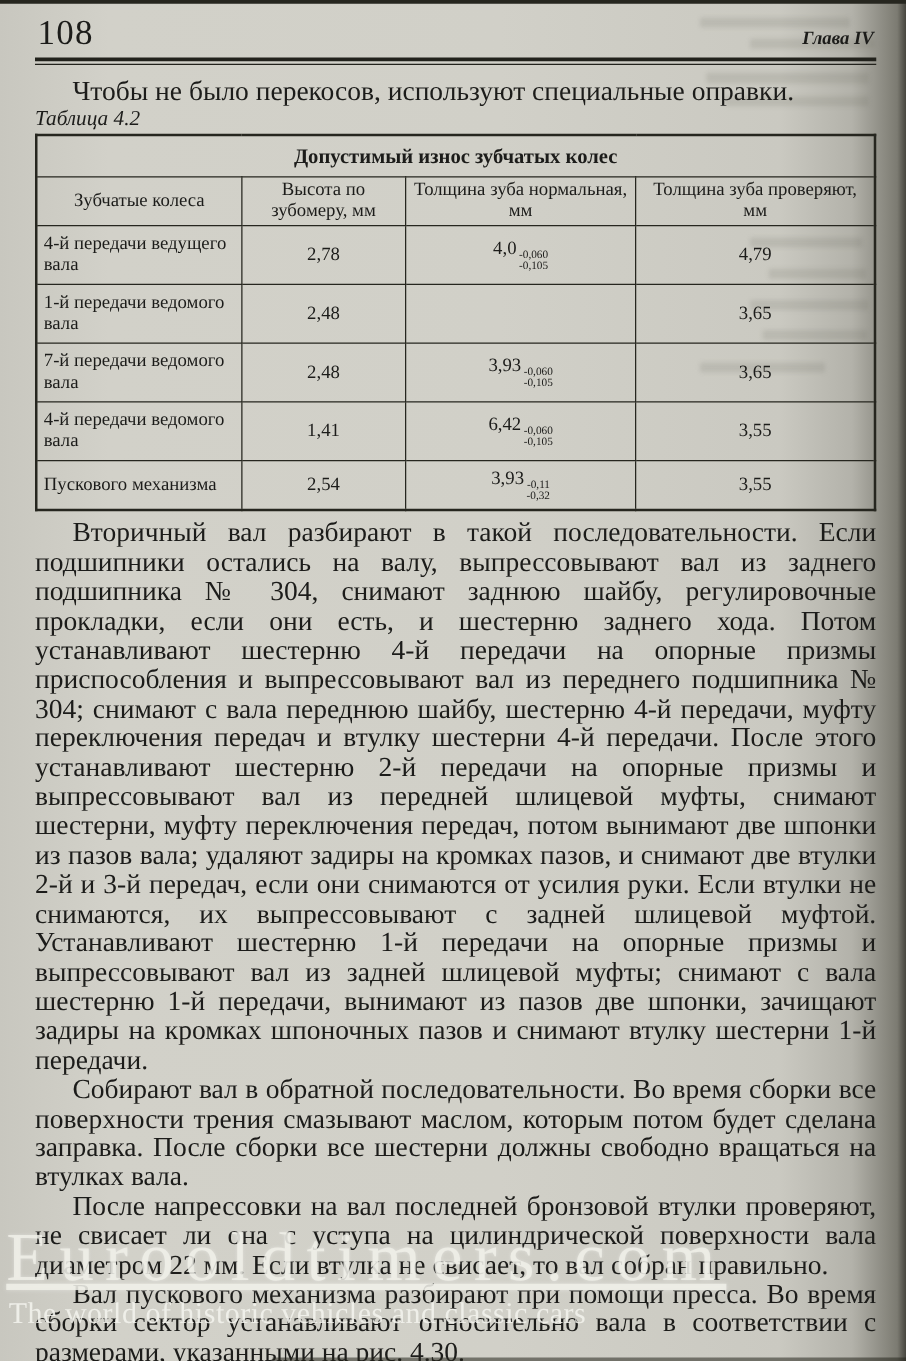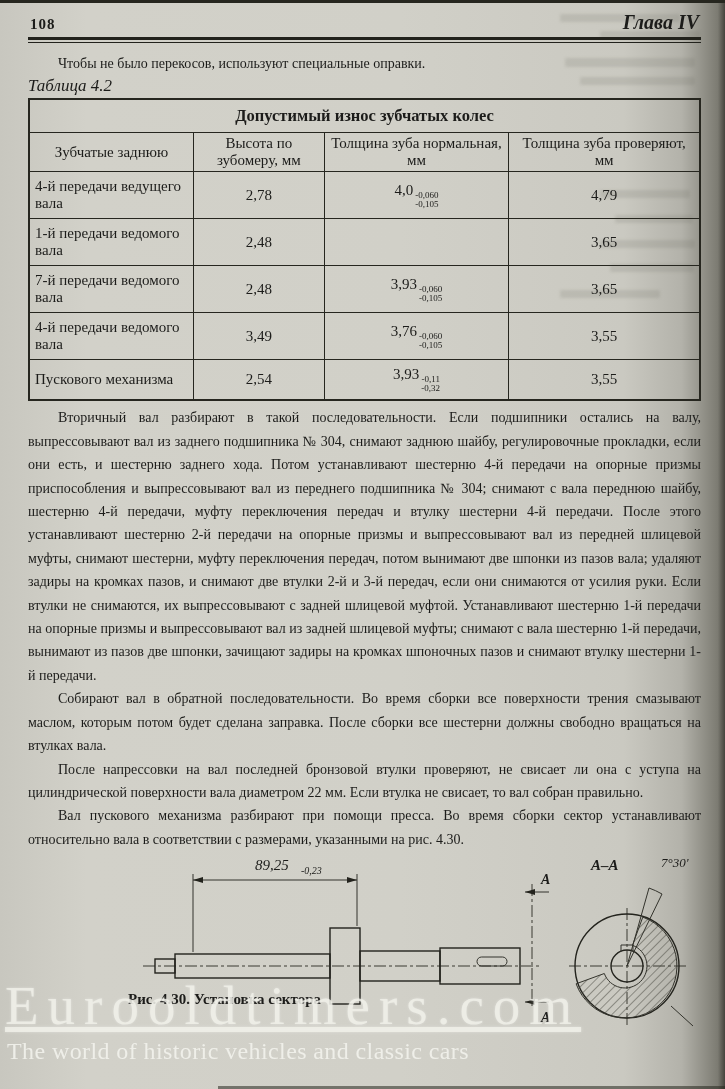--- a/index.html
+++ b/index.html
@@ -10,25 +10,25 @@
     font-family:"Liberation Serif","DejaVu Serif",serif; color:#1c1c1a;
   }
   .edge-top { position:absolute; top:0; left:0; right:0; height:3px; background:#26261f; z-index:4; }
   .edge-bottom { position:absolute; bottom:0; left:30%; right:0; height:3px; background:rgba(38,38,30,0.55); z-index:4; }
 
   .bleed { position:absolute; background:rgba(106,104,92,0.17); filter:blur(1.5px); border-radius:2px; z-index:0; }
 
   .inner { position:relative; z-index:1; padding:6px 24px 0 28px; }
 
   .pg-header { display:flex; justify-content:space-between; align-items:baseline; padding:5px 2px 3px 2px; }
-  .pg-num { font-size:15px; font-weight:bold; letter-spacing:1px; }
-  .chapter { font-size:20px; font-weight:bold; font-style:italic; }
+  .pg-num { font-size:28px; font-weight:normal; letter-spacing:1px; }
+  .chapter { font-size:15px; font-weight:bold; font-style:italic; }
   .rule { height:6px; border-top:3px solid #22221c; border-bottom:1px solid #22221c; margin-bottom:9px; }
 
-  p.body { font-size:14px; line-height:23.4px; text-align:justify; text-indent:30px; }
+  p.body { font-size:22px; line-height:23.4px; text-align:justify; text-indent:30px; }
   .table-ref { font-style:italic; font-size:17px; margin:1px 2px 1px 0; }
 
   table.wear { width:100%; border-collapse:collapse; border:2px solid #26261f; margin:2px 0 5px 0; }
   .wear td { border:1px solid #26261f; padding:6px 4px; text-align:center; vertical-align:middle; font-size:15px; height:22px; }
   .wear tr.cap td { font-weight:bold; font-size:16.5px; height:23px; }
   .wear tr.hdr td { font-size:15px; line-height:17px; padding:2px 5px; }
   .wear td.c1 { text-align:left; padding-left:5px; }
   .tol { display:inline-flex; flex-direction:column; font-size:9px; line-height:9px; text-align:right; vertical-align:-3px; margin-left:2px; }
 
   .figure { position:relative; height:196px; margin-top:3px; }
@@ -80,21 +80,21 @@
           <col style="width:24.5%">
           <col style="width:19.5%">
           <col style="width:27.5%">
           <col style="width:28.5%">
         </colgroup>
       <tbody>
           <tr class="cap">
         <td colspan="4">Допустимый износ зубчатых колес</td>
       </tr>
       <tr class="hdr">
-        <td>Зубчатые заднюю</td>
+        <td>Зубчатые колеса</td>
         <td>Высота по зубомеру, мм</td>
         <td>Толщина зуба нормальная, мм</td>
         <td>Толщина зуба проверяют, мм</td>
       </tr>
       <tr>
         <td class="c1">4-й передачи ведущего вала</td>
         <td>2,78</td>
         <td><span>4,0</span><span class="tol">
                 <span>-0,060</span>
                 <span>-0,105</span>
@@ -111,22 +111,22 @@
         <td class="c1">7-й передачи ведомого вала</td>
         <td>2,48</td>
         <td><span>3,93</span><span class="tol">
                 <span>-0,060</span>
                 <span>-0,105</span>
               </span></td>
         <td>3,65</td>
       </tr>
       <tr>
         <td class="c1">4-й передачи ведомого вала</td>
-        <td>3,49</td>
-        <td><span>3,76</span><span class="tol">
+        <td>1,41</td>
+        <td><span>6,42</span><span class="tol">
                 <span>-0,060</span>
                 <span>-0,105</span>
               </span></td>
         <td>3,55</td>
       </tr>
       <tr>
         <td class="c1">Пускового механизма</td>
         <td>2,54</td>
         <td><span>3,93</span><span class="tol">
                 <span>-0,11</span>

